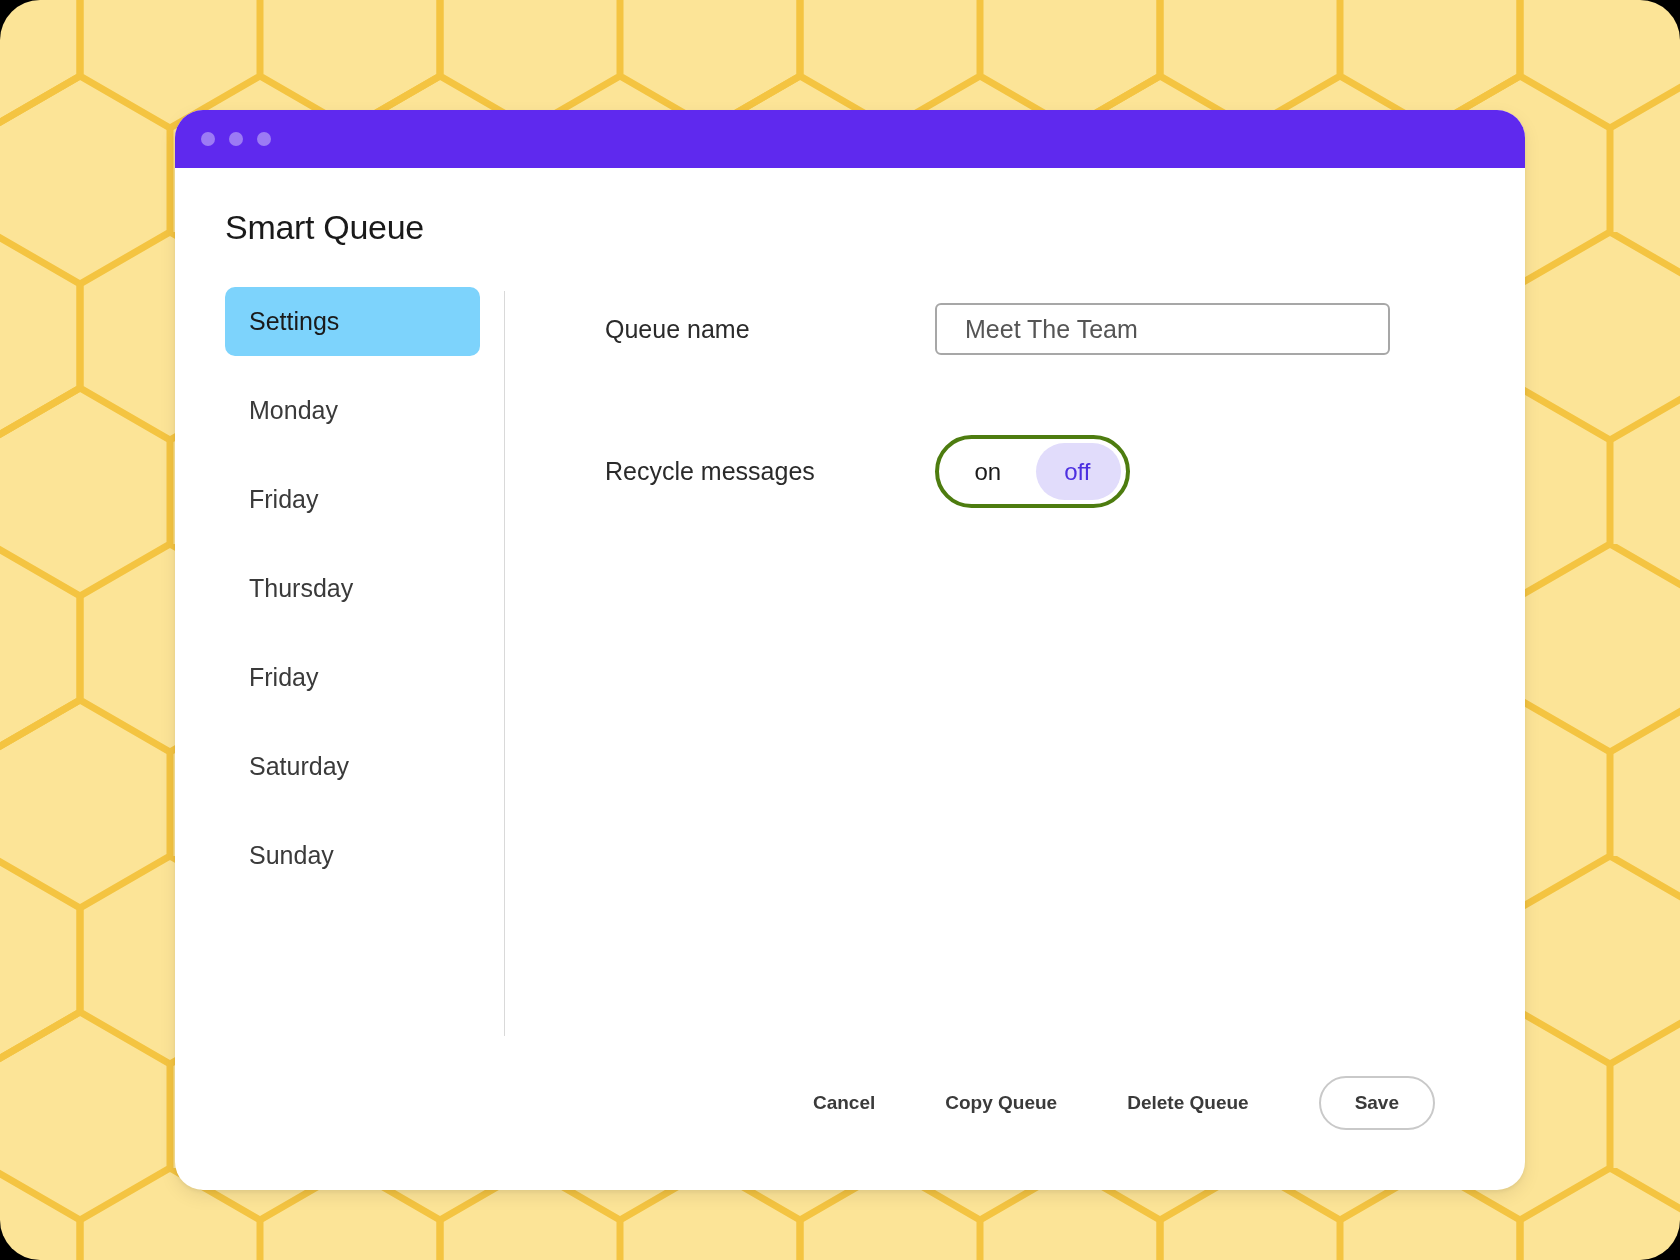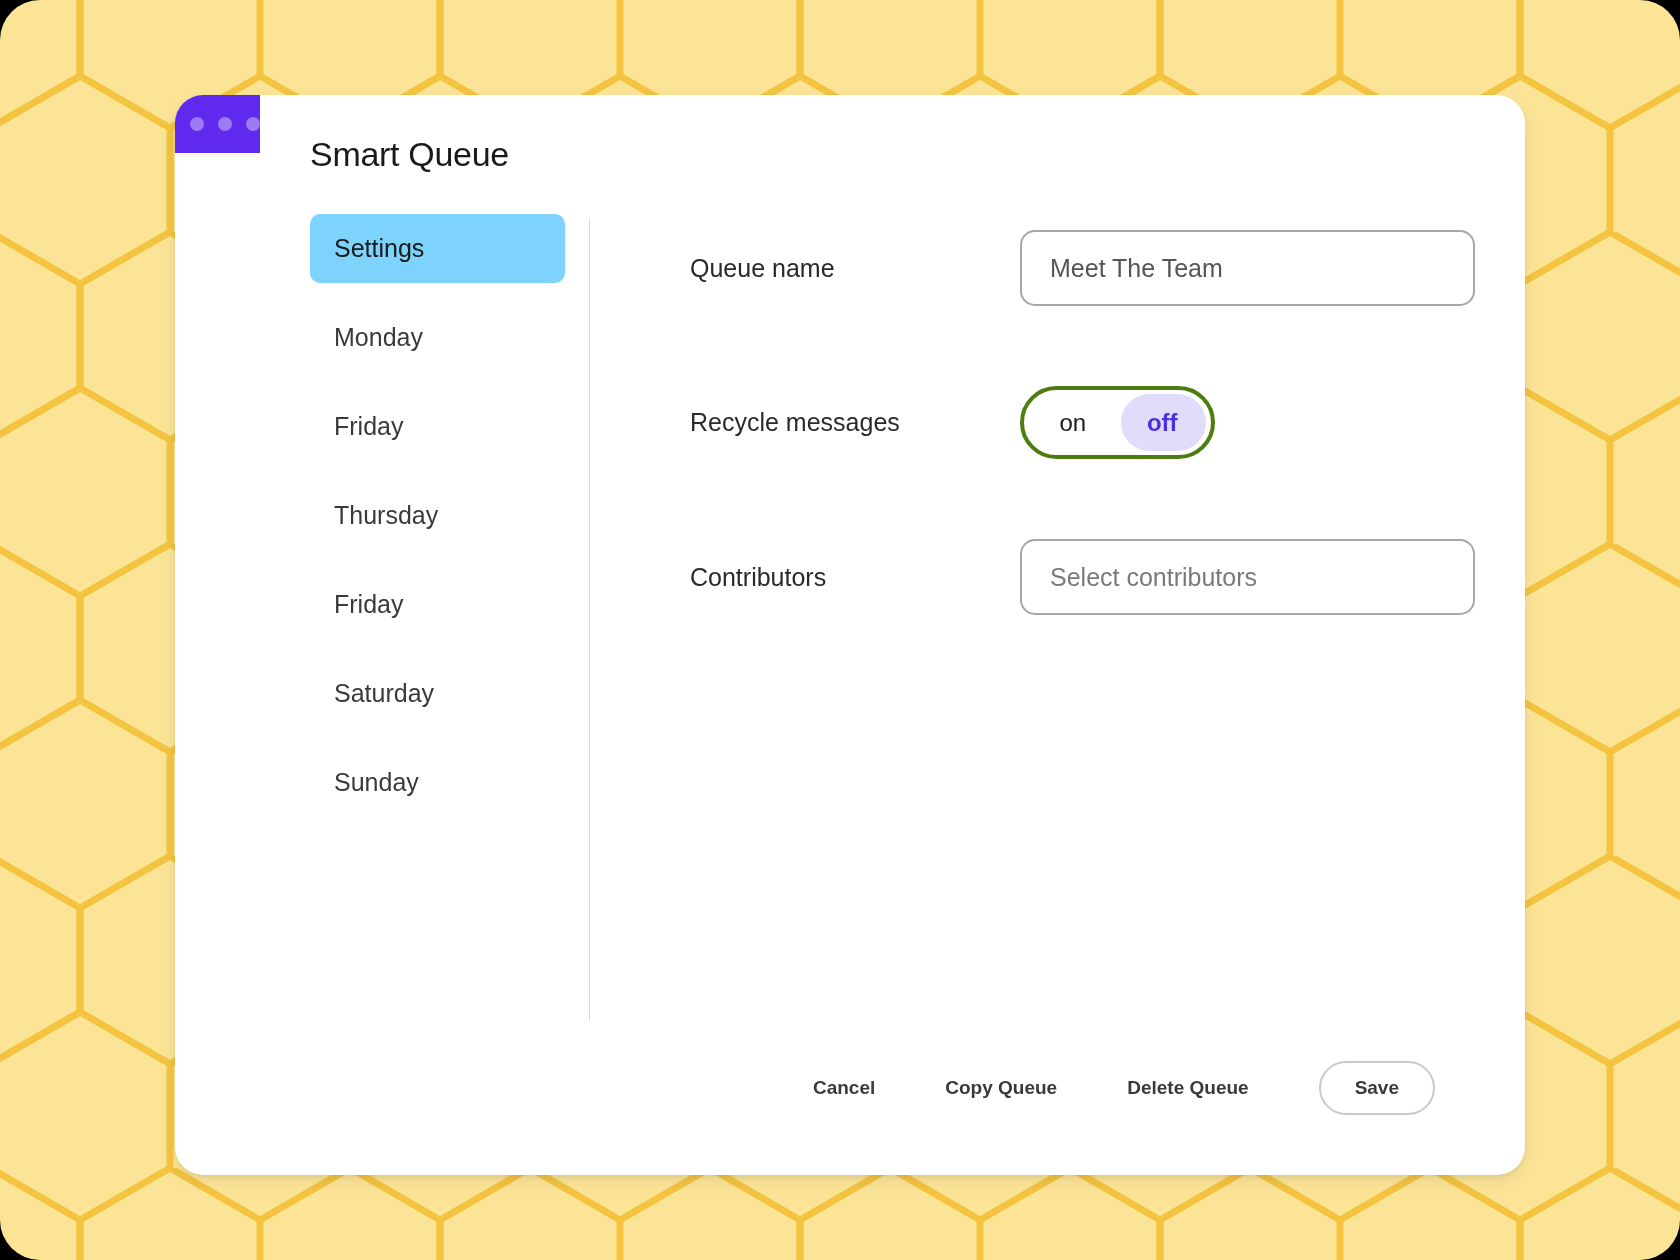--- a/index.html
+++ b/index.html
@@ -20,30 +20,29 @@
   .pattern {
     position: absolute;
     inset: -40px;
     opacity: 1;
   }
 
   
   .window {
     position: absolute;
     left: 175px;
-    top: 95px;
+    top: 110px;
     width: 1350px;
     height: 1080px;
     background: #ffffff;
     border-radius: 28px;
     box-shadow: 0 6px 18px rgba(0,0,0,0.08), 0 2px 4px rgba(0,0,0,0.06);
     overflow: hidden;
     display: flex;
-    flex-direction: row;
-    justify-content: flex-end;
+    flex-direction: column;
   }
   .titlebar {
     height: 58px;
     background: #5F29EE;
     display: flex;
     align-items: center;
     padding-left: 26px;
     gap: 14px;
   }
   .dot {
@@ -112,23 +111,23 @@
   }
   .row-label {
     width: 330px;
     font-size: 25px;
     color: #2a2a2a;
     font-weight: 400;
     margin-left: 40px;
   }
   .text-input {
     flex: 0 0 455px;
-    height: 76px;
+    height: 52px;
     border: 2px solid #A7A7A7;
-    border-radius: 15px;
+    border-radius: 6px;
     padding: 8px 28px;
     font-size: 25px;
     color: #555;
     font-family: inherit;
     outline: none;
     background: #fff;
   }
   .text-input::placeholder { color: #7a7a7a; }
 
   .toggle {
@@ -146,21 +145,21 @@
     text-align: center;
     font-size: 24px;
     color: #1a1a1a;
     z-index: 2;
     position: relative;
     cursor: pointer;
     line-height: 48px;
   }
   .toggle-opt.selected {
     color: #4C2FE0;
-    font-weight: 700;
+    font-weight: 400;
   }
   .toggle-pill {
     position: absolute;
     top: 4px; bottom: 4px;
     width: calc(50% - 8px);
     background: #E1DCFB;
     border-radius: 30px;
     z-index: 1;
   }
   .toggle-pill.right { right: 5px; }
@@ -237,24 +236,20 @@
 
           <div class="row">
             <div class="row-label">Recycle messages</div>
             <div class="toggle">
               <div class="toggle-pill right"></div>
               <div class="toggle-opt">on</div>
               <div class="toggle-opt selected">off</div>
             </div>
           </div>
 
-          <div class="row">
-            <div class="row-label">Contributors</div>
-            <input class="text-input" type="text" placeholder="Select contributors" style="">
-          </div>
         </div>
       </div>
 
       <div class="footer">
         <button class="foot-btn">Cancel</button>
         <button class="foot-btn">Copy Queue</button>
         <button class="foot-btn">Delete Queue</button>
         <button class="foot-btn primary">Save</button>
       </div>
     </div>

